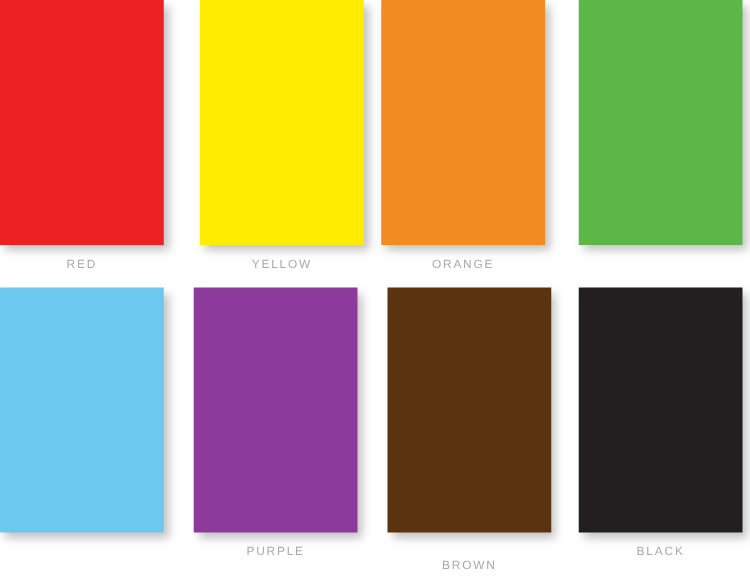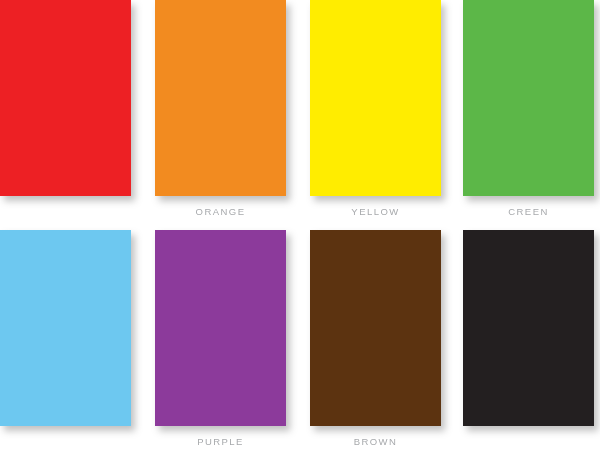--- a/index.html
+++ b/index.html
@@ -67,41 +67,42 @@
   .swatch-cell.col-2 .caption { left: 10px; }
   .swatch-cell.col-3 .caption { left: 13px; }
 </style>
 </head>
 <body style="background: rgb(255, 255, 255);">
 
 <div class="palette">
   <div class="swatch-grid" id="swatch-grid">
       <div class="swatch-cell col-0">
         <div class="chip" style="background-color: rgb(237, 32, 36);"></div>
+        <div class="caption" style="color: rgb(167, 169, 172);">RED</div>
+      </div>
+      <div class="swatch-cell col-2">
+        <div class="chip" style="background-color: rgb(255, 237, 0);"></div>
+        <div class="caption" style="color: rgb(167, 169, 172);">YELLOW</div>
       </div>
       <div class="swatch-cell col-1">
         <div class="chip" style="background-color: rgb(242, 139, 32);"></div>
         <div class="caption" style="color: rgb(167, 169, 172);">ORANGE</div>
       </div>
-      <div class="swatch-cell col-2">
-        <div class="chip" style="background-color: rgb(255, 237, 0);"></div>
-        <div class="caption" style="color: rgb(167, 169, 172);">YELLOW</div>
-      </div>
       <div class="swatch-cell col-3">
         <div class="chip" style="background-color: rgb(92, 183, 72);"></div>
-        <div class="caption" style="color: rgb(167, 169, 172);">CREEN</div>
       </div>
       <div class="swatch-cell col-0">
         <div class="chip" style="background-color: rgb(109, 200, 240);"></div>
       </div>
       <div class="swatch-cell col-1">
         <div class="chip" style="background-color: rgb(140, 58, 155);"></div>
         <div class="caption" style="color: rgb(167, 169, 172); text-align: center;">PURPLE</div>
       </div>
       <div class="swatch-cell col-2">
         <div class="chip" style="background-color: rgb(92, 51, 16);"></div>
-        <div class="caption" style="color: rgb(167, 169, 172);">BROWN</div>
+        <div class="caption" style="color: rgb(167, 169, 172); margin-top: 11px;">BROWN</div>
       </div>
       <div class="swatch-cell col-3">
         <div class="chip" style="background-color: rgb(35, 31, 32);"></div>
+        <div class="caption" style="color: rgb(167, 169, 172);">BLACK</div>
       </div>
     </div>
 </div>
 
 </body></html>

